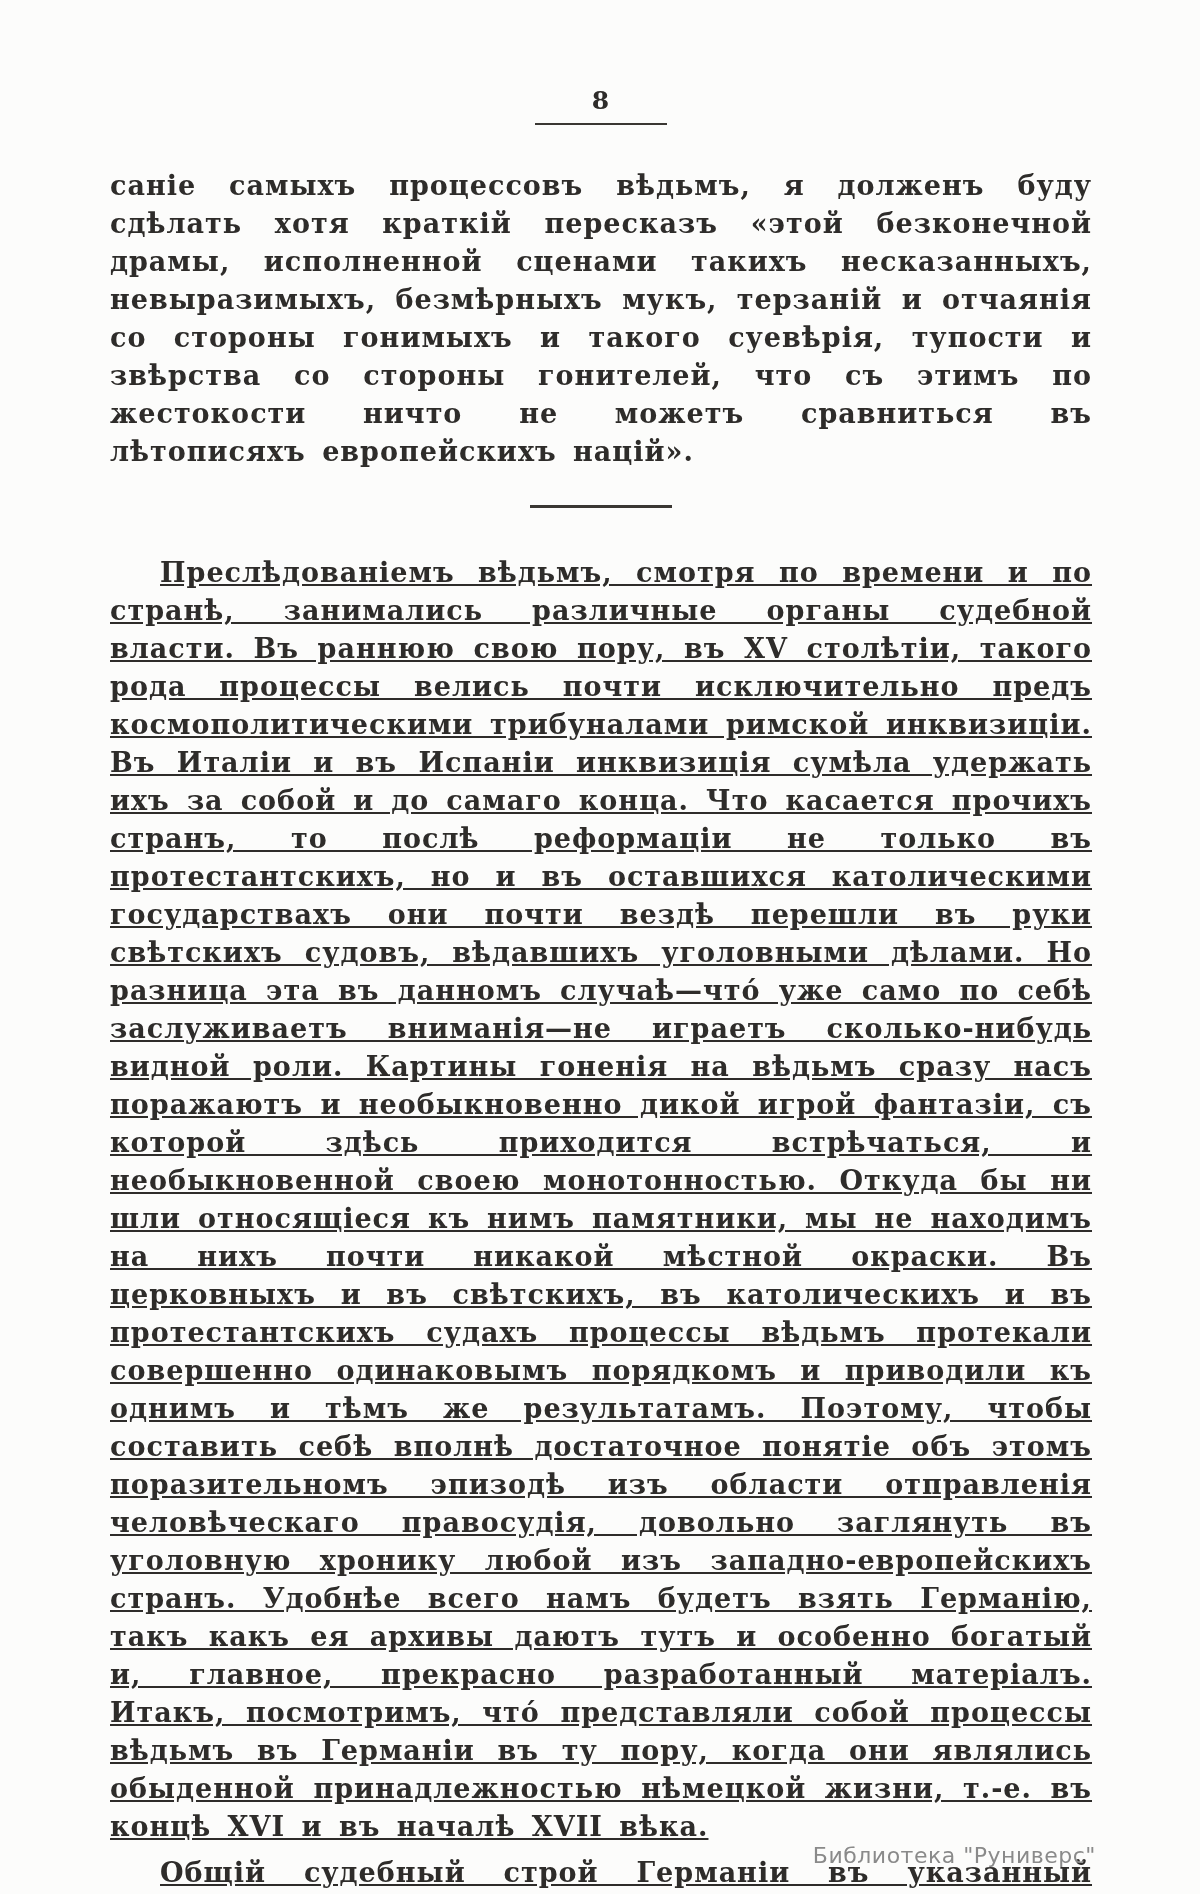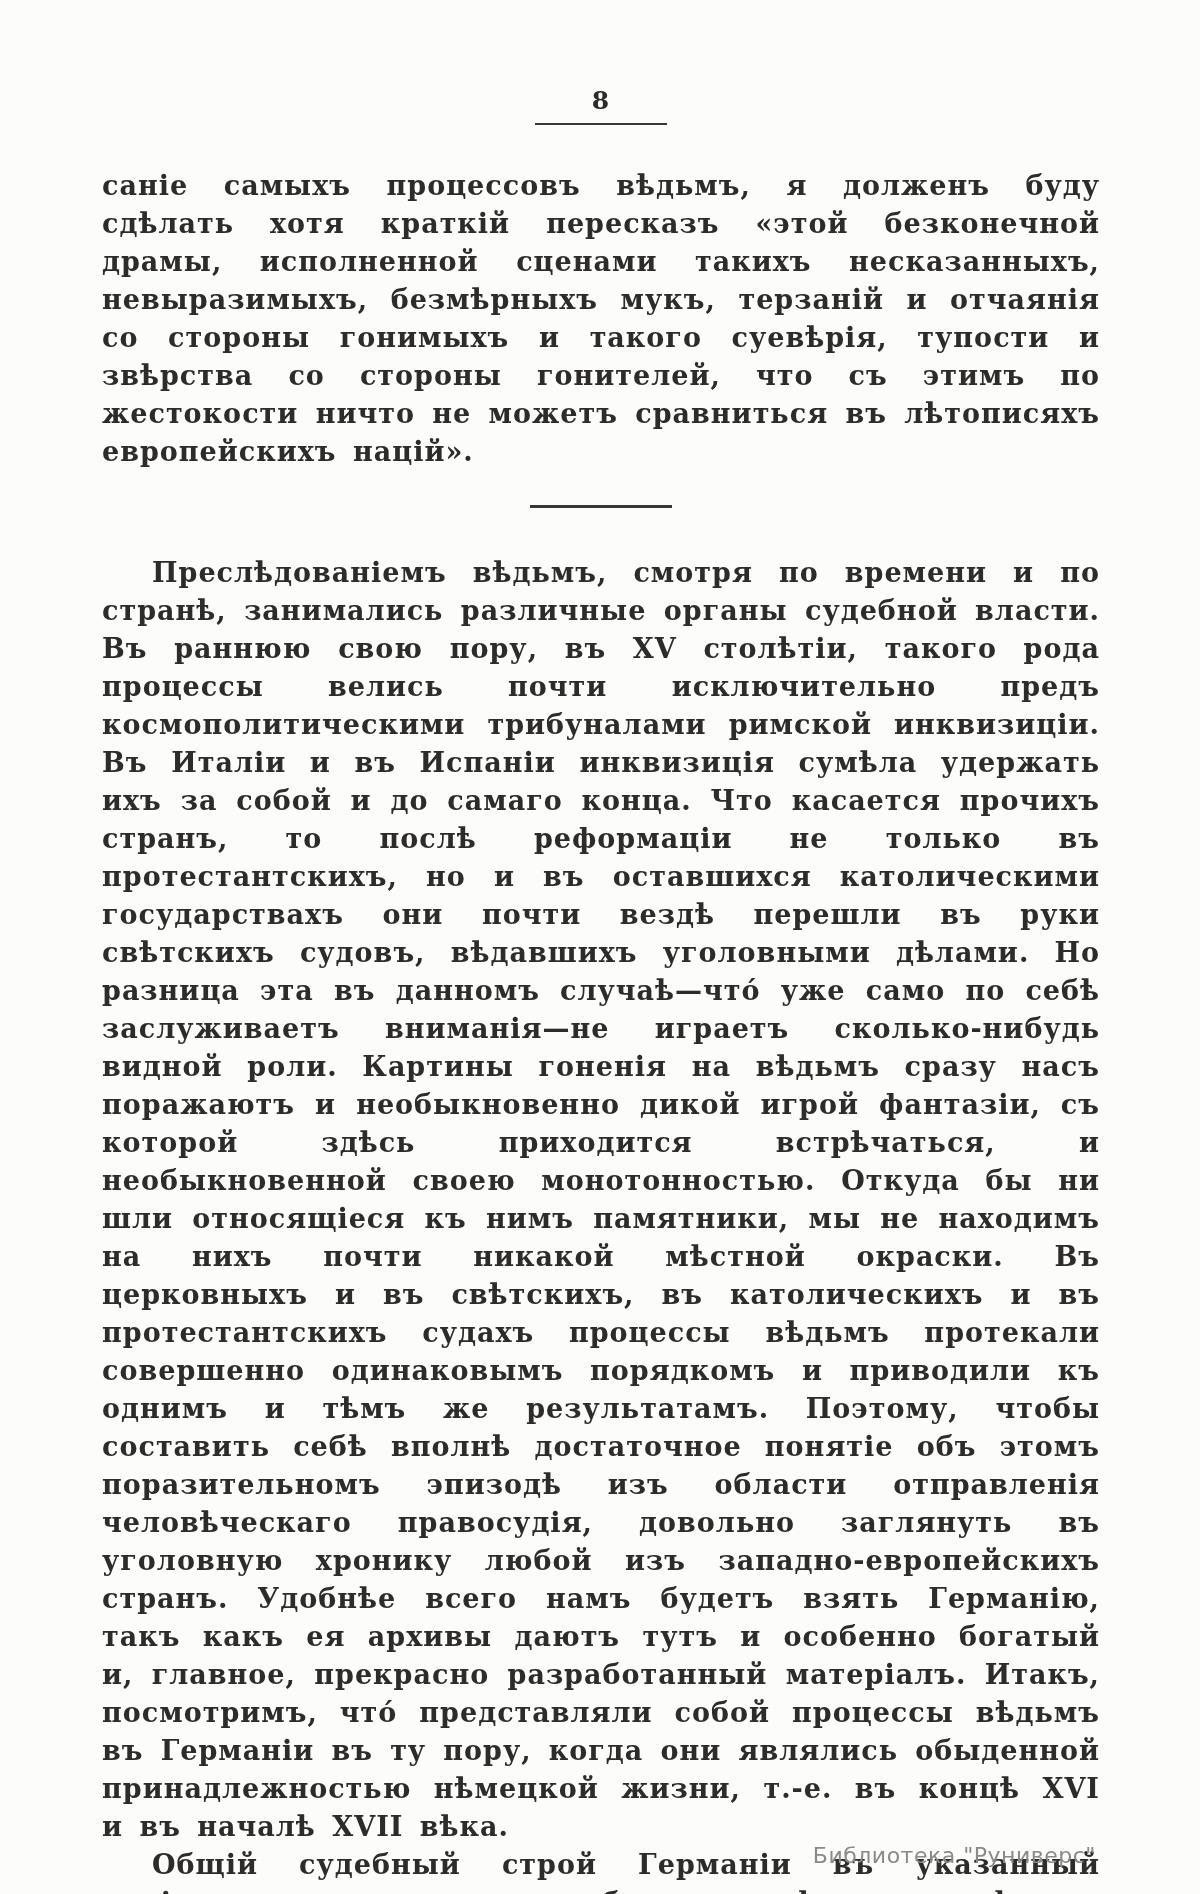--- a/index.html
+++ b/index.html
@@ -29,31 +29,32 @@
     letter-spacing: 1px;
     line-height: 1;
   }
   .page-number-rule {
     width: 132px;
     height: 0;
     border-top: 2px solid #3a3733;
     margin: 10px auto 0 auto;
   }
   .para {
-    margin: 0;
+    margin: 8px;
     font-size: 27px;
     font-weight: bold;
     line-height: 38px;
     letter-spacing: 1px;
     word-spacing: 6px;
     text-align: justify;
     text-justify: inter-word;
   }
   .para.indent {
     text-indent: 50px;
+    text-decoration: underline;
   }
   .section-divider {
     width: 142px;
     height: 3px;
     background: #3a3733;
     margin: 34px auto 46px auto;
   }
   .watermark {
     position: absolute;
     right: 104px;

